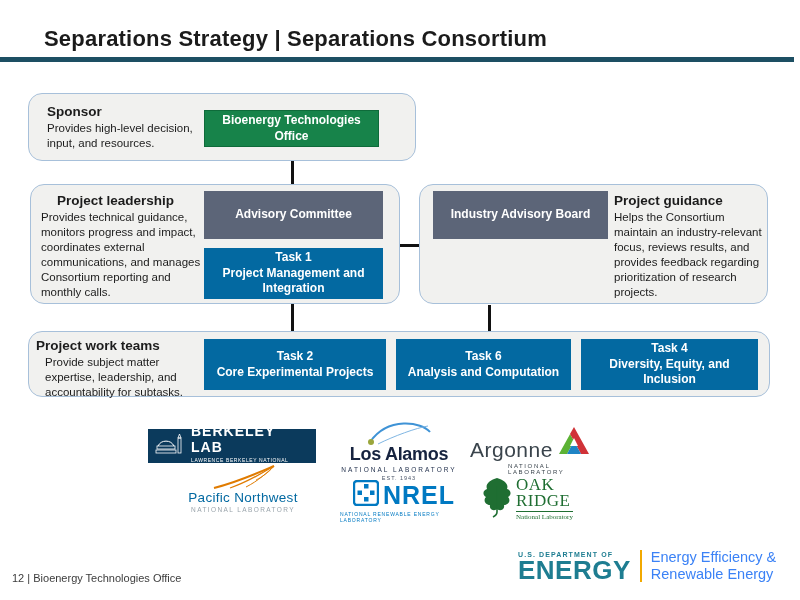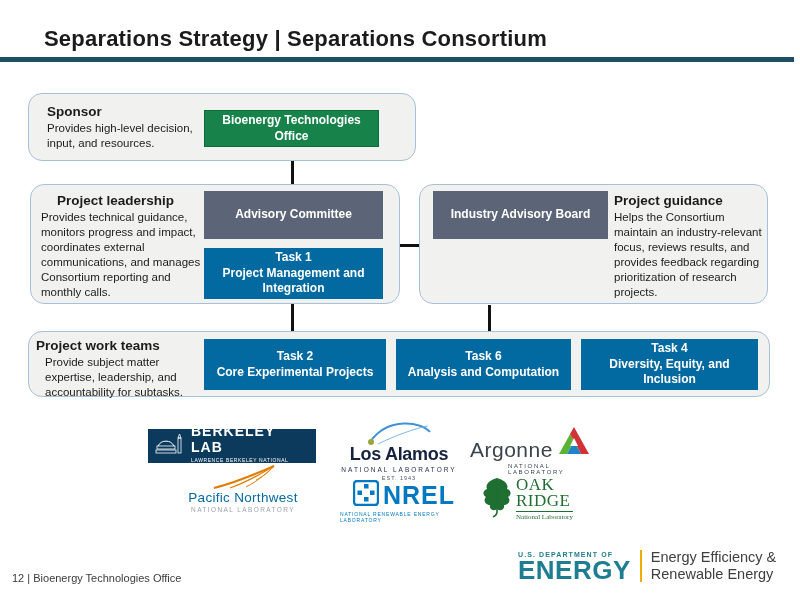--- a/index.html
+++ b/index.html
@@ -71,21 +71,21 @@
   .ornl .sub{font-size:7px;border-top:1px solid #1f6e32;margin-top:2px;padding-top:1px;}
 
   
   .footer-text{left:12px;top:572px;font-size:11px;color:#3c3c3c;}
 
   .doe{display:flex;align-items:center;}
   .doe .left{text-align:left;}
   .doe .dept{font-size:7px;font-weight:bold;color:#1e7d91;letter-spacing:1.1px;}
   .doe .nm{font-size:26px;font-weight:bold;color:#1e7d91;letter-spacing:0.5px;line-height:0.95;}
   .doe .bar{width:2px;height:32px;background:#f2a900;margin:0 9px 0 9px;}
-  .doe .right{font-size:14.5px;color:#404040;line-height:1.2;}
+  .doe .right{font-size:14.5px;color:#3b82f6;line-height:1.2;}
 </style>
 </head>
 <body>
 
 <div class="abs slide-title">Separations Strategy | Separations Consortium</div>
 <div class="abs title-rule"></div>
 
 <div class="abs connector" style="left:291px;top:160px;width:3px;height:25px;"></div>
 <div class="abs connector" style="left:399px;top:244px;width:21px;height:3px;"></div>
 <div class="abs connector" style="left:291px;top:302px;width:3px;height:29px;"></div>

